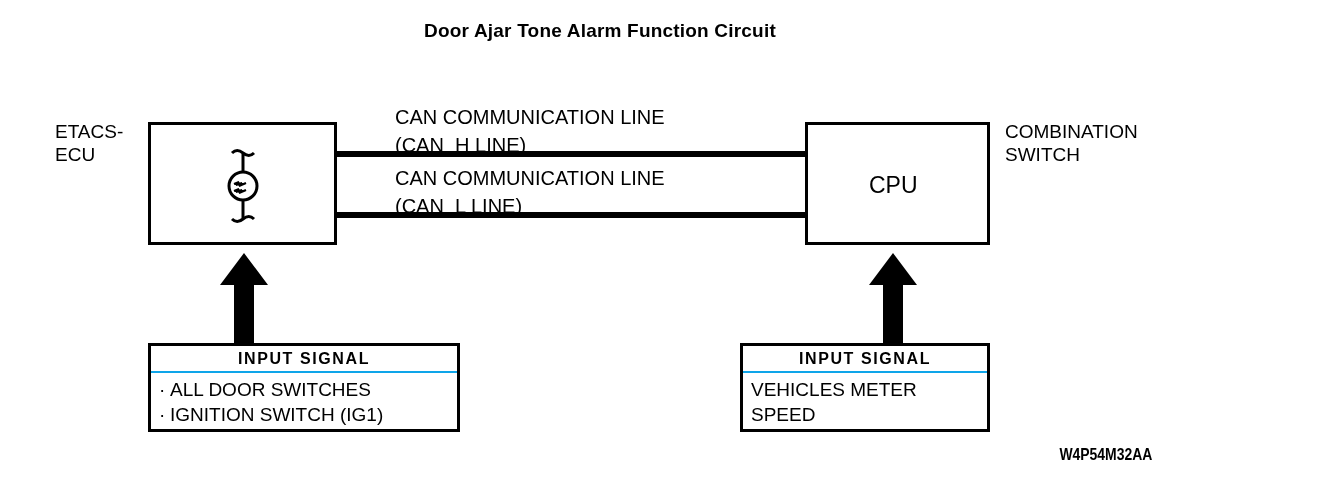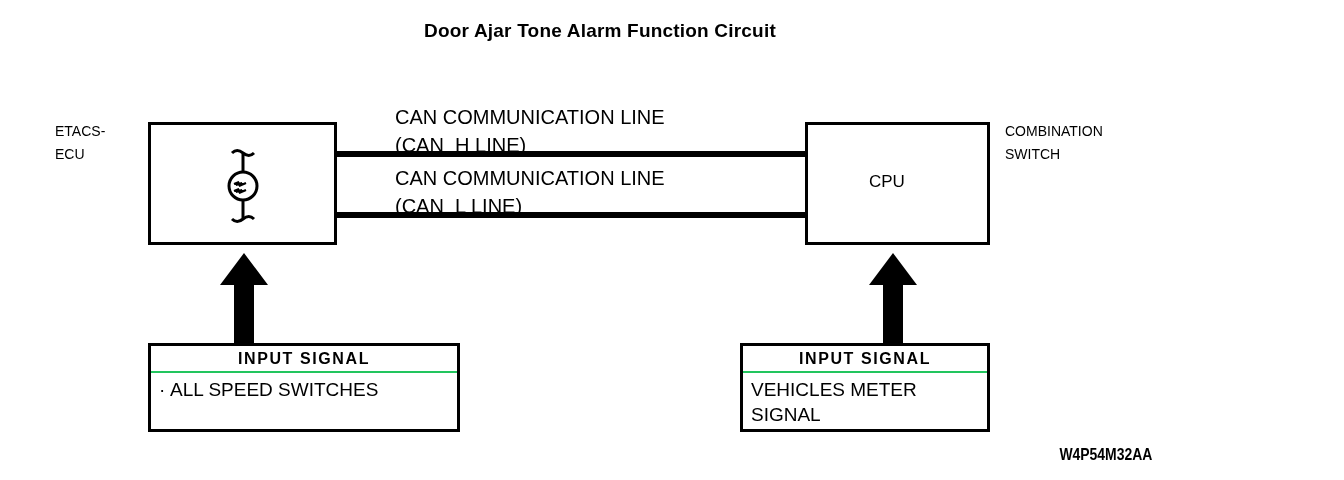--- a/index.html
+++ b/index.html
@@ -34,29 +34,29 @@
   .box {
     position: absolute;
     border: 3px solid #000;
     box-sizing: border-box;
     background: #fff;
   }
 
   
   .side-label {
     position: absolute;
-    font-size: 14px;
+    font-size: 19px;
     line-height: 23px;
     white-space: pre-line;
   }
 
   
   .cpu-text {
     position: absolute;
-    font-size: 17px;
+    font-size: 23px;
     white-space: nowrap;
   }
 
   
   .can-line {
     position: absolute;
     height: 6px;
     background: #000;
   }
   .can-label {
@@ -82,21 +82,21 @@
     border: 3px solid #000;
     box-sizing: border-box;
     background: #fff;
   }
   .sig-head {
     position: absolute;
     left: 0;
     right: 0;
     top: 0;
     height: 27px;
-    border-bottom: 2px solid #22c55e;
+    border-bottom: 2px solid #0ea5e9;
     box-sizing: border-box;
     display: flex;
     align-items: center;
     justify-content: center;
     font-size: 16px;
     font-weight: bold;
     letter-spacing: 1.6px;
     font-stretch: condensed;
     white-space: nowrap;
   }
@@ -187,32 +187,35 @@
   <div class="arrow" style="left:867px; top:253px; width:52px; height:92px;">
     <svg width="52" height="92" viewBox="0 0 52 92">
       <polygon points="26,0 50,32 36,32 36,92 16,92 16,32 2,32" fill="#000"></polygon>
     </svg>
   </div>
 
   <div class="sig-box" style="left:148px; top:343px; width:312px; height:89px;">
     <div class="sig-head">INPUT  SIGNAL</div>
     <div class="sig-body">
       <div class="sig-row">
-        <span class="bullet">·</span><span>ALL SPEED SWITCHES</span>
+        <span class="bullet">·</span><span>ALL DOOR SWITCHES</span>
+      </div>
+      <div class="sig-row">
+        <span class="bullet">·</span><span>IGNITION SWITCH (IG1)</span>
       </div>
     </div>
   </div>
 
   <div class="sig-box" style="left:740px; top:343px; width:250px; height:89px;">
     <div class="sig-head">INPUT  SIGNAL</div>
     <div class="sig-body">
       <div class="sig-row">
         <span>VEHICLES METER</span>
       </div>
       <div class="sig-row">
-        <span>SIGNAL</span>
+        <span>SPEED</span>
       </div>
     </div>
   </div>
 
   <div class="refcode">W4P54M32AA</div>
 
 </div>
 
 </body></html>

